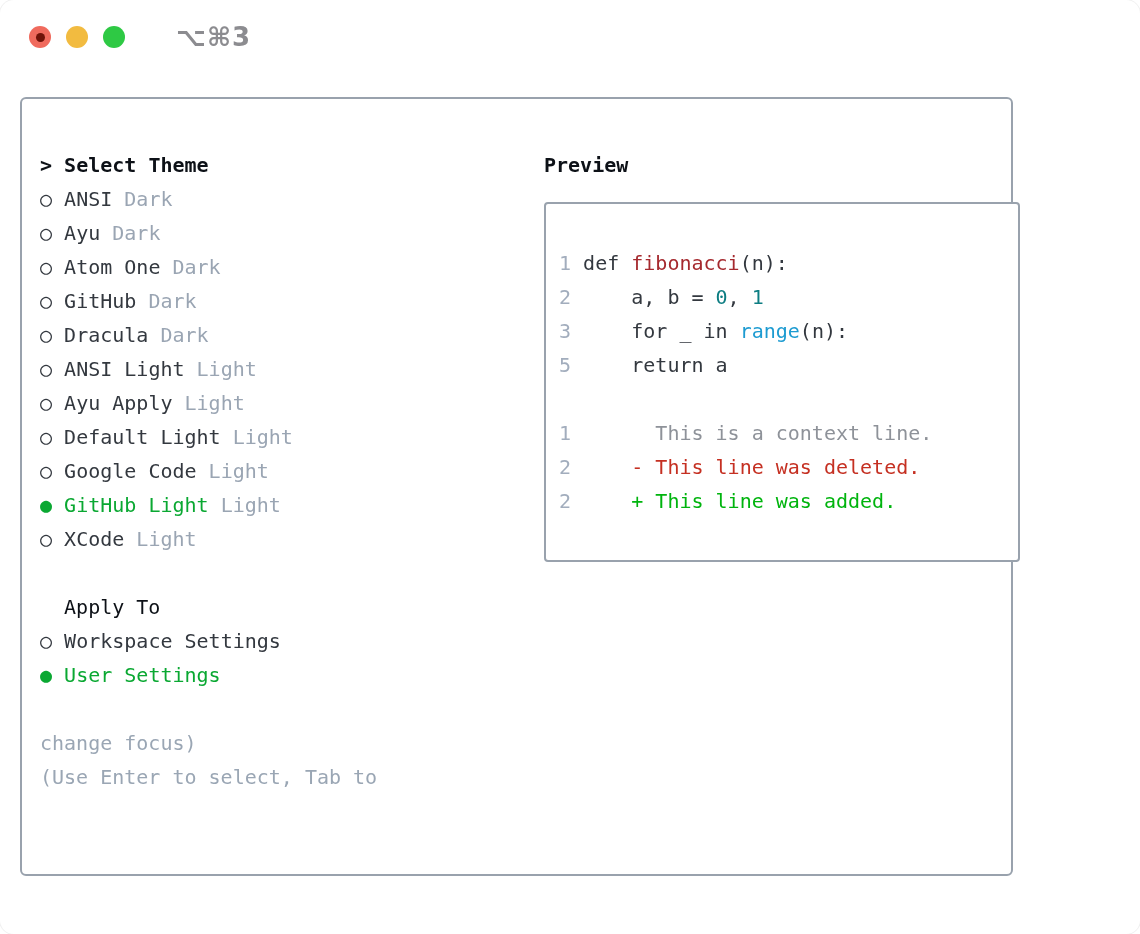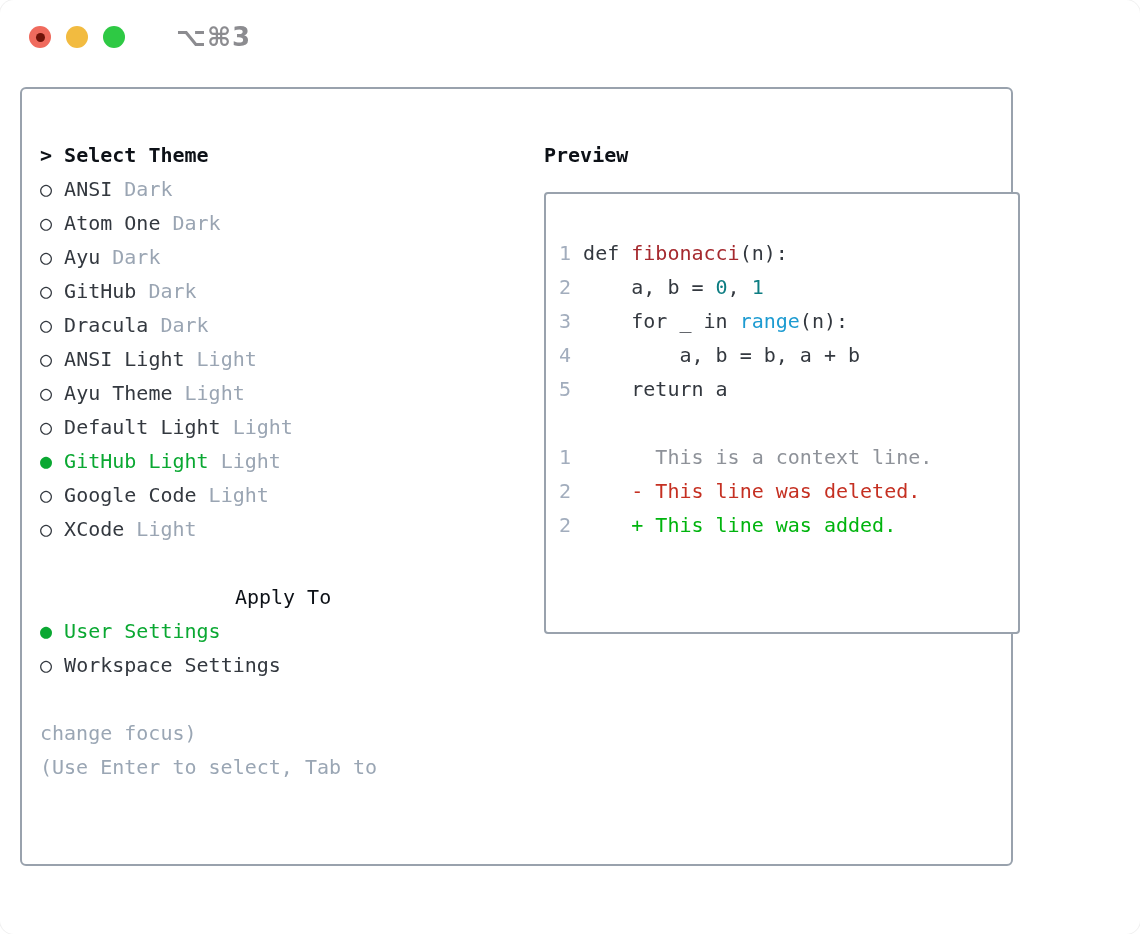--- a/index.html
+++ b/index.html
@@ -29,39 +29,39 @@
   }
   .tl-min  { background: var(--c-min); }
   .tl-zoom { background: var(--c-zoom); }
   .win-title {
     margin-left: 36px; font-family: "DejaVu Sans", sans-serif;
     font-weight: bold; font-size: 26px; color: var(--c-title);
     letter-spacing: 1px; line-height: 22px;
   }
   
   .panel {
-    position: absolute; left: 20px; top: 87px;
+    position: absolute; left: 20px; top: 97px;
     width: 993px; height: 779px; box-sizing: border-box;
     border: 2px solid var(--c-border); border-radius: 6px;
     background: #fff;
   }
   .cols { display: flex; padding: 49px 0 0 18px; }
   .col-left  { width: 462px; flex: none; }
   .col-right { flex: none; padding-left: 42px; }
   .row { height: 34px; line-height: 34px; font-size: 20px; white-space: pre; color: var(--c-text); }
   .spacer { height: 34px; }
   .list-header { font-weight: bold; color: var(--c-header); }
-  .sub-header { padding-left: 2ch; color: var(--c-header); text-align: center; }
+  .sub-header { padding-left: 2ch; color: var(--c-header); }
   .item .variant { color: var(--c-muted); }
   .item.selected .marker, .item.selected .name { color: var(--c-green); }
   .hint { color: var(--c-hint); }
   
   .preview-header { font-weight: bold; color: var(--c-header); }
   .preview-box {
-    margin-top: 20px; width: 476px; height: 442px; box-sizing: border-box;
+    margin-top: 20px; width: 476px; height: 360px; box-sizing: border-box;
     border: 2px solid var(--c-border); border-radius: 4px;
     padding: 42px 0 0 13px; background: #fff;
   }
   .diff-block { margin-top: 34px; }
   .lineno  { color: var(--c-lineno); }
   .seg-plain   { color: var(--c-text); }
   .seg-func    { color: var(--c-func); }
   .seg-number  { color: var(--c-number); }
   .seg-builtin { color: var(--c-builtin); }
   .seg-context { color: var(--c-context); }
@@ -81,55 +81,54 @@
   </div>
 
   <div class="panel">
     <div class="cols">
 
       <div class="col-left">
         <div class="row list-header"><span class="marker">&gt; </span><span>Select Theme</span></div>
 
         <div id="theme-list">
             <div class="row item"><span class="marker">○ </span><span class="name">ANSI</span><span class="variant"> Dark</span></div>
+            <div class="row item"><span class="marker">○ </span><span class="name">Ayu</span><span class="variant"> Dark</span></div>
             <div class="row item"><span class="marker">○ </span><span class="name">Atom One</span><span class="variant"> Dark</span></div>
-            <div class="row item"><span class="marker">○ </span><span class="name">Ayu</span><span class="variant"> Dark</span></div>
             <div class="row item"><span class="marker">○ </span><span class="name">GitHub</span><span class="variant"> Dark</span></div>
             <div class="row item"><span class="marker">○ </span><span class="name">Dracula</span><span class="variant"> Dark</span></div>
             <div class="row item"><span class="marker">○ </span><span class="name">ANSI Light</span><span class="variant"> Light</span></div>
-            <div class="row item"><span class="marker">○ </span><span class="name">Ayu Theme</span><span class="variant"> Light</span></div>
+            <div class="row item"><span class="marker">○ </span><span class="name">Ayu Apply</span><span class="variant"> Light</span></div>
             <div class="row item"><span class="marker">○ </span><span class="name">Default Light</span><span class="variant"> Light</span></div>
+            <div class="row item"><span class="marker">○ </span><span class="name">Google Code</span><span class="variant"> Light</span></div>
             <div class="row item selected"><span class="marker">● </span><span class="name">GitHub Light</span><span class="variant"> Light</span></div>
-            <div class="row item"><span class="marker">○ </span><span class="name">Google Code</span><span class="variant"> Light</span></div>
             <div class="row item"><span class="marker">○ </span><span class="name">XCode</span><span class="variant"> Light</span></div>
           </div>
 
         <div class="spacer"></div>
 
         <div class="row sub-header">Apply To</div>
 
         <div id="apply-list">
+            <div class="row item"><span class="marker">○ </span><span class="name">Workspace Settings</span></div>
             <div class="row item selected"><span class="marker">● </span><span class="name">User Settings</span></div>
-            <div class="row item"><span class="marker">○ </span><span class="name">Workspace Settings</span></div>
           </div>
 
         <div class="spacer"></div>
 
         <div class="row hint">change focus)</div>
         <div class="row hint">(Use Enter to select, Tab to</div>
       </div>
 
       <div class="col-right">
         <div class="row preview-header">Preview</div>
         <div class="preview-box">
           <div id="code-block">
               <div class="row"><span class="lineno">1 </span><span class="seg-plain">def </span><span class="seg-func">fibonacci</span><span class="seg-plain">(n):</span></div>
               <div class="row"><span class="lineno">2 </span><span class="seg-plain">    a, b = </span><span class="seg-number">0</span><span class="seg-plain">, </span><span class="seg-number">1</span></div>
               <div class="row"><span class="lineno">3 </span><span class="seg-plain">    for _ in </span><span class="seg-builtin">range</span><span class="seg-plain">(n):</span></div>
-              <div class="row"><span class="lineno">4 </span><span class="seg-plain">        a, b = b, a + b</span></div>
               <div class="row"><span class="lineno">5 </span><span class="seg-plain">    return a</span></div>
             </div>
           <div id="diff-block" class="diff-block">
               <div class="row"><span class="lineno">1 </span><span class="seg-context">      This is a context line.</span></div>
               <div class="row"><span class="lineno">2 </span><span class="seg-plain">    </span><span class="seg-deleted">- This line was deleted.</span></div>
               <div class="row"><span class="lineno">2 </span><span class="seg-plain">    </span><span class="seg-added">+ This line was added.</span></div>
             </div>
         </div>
       </div>
 

